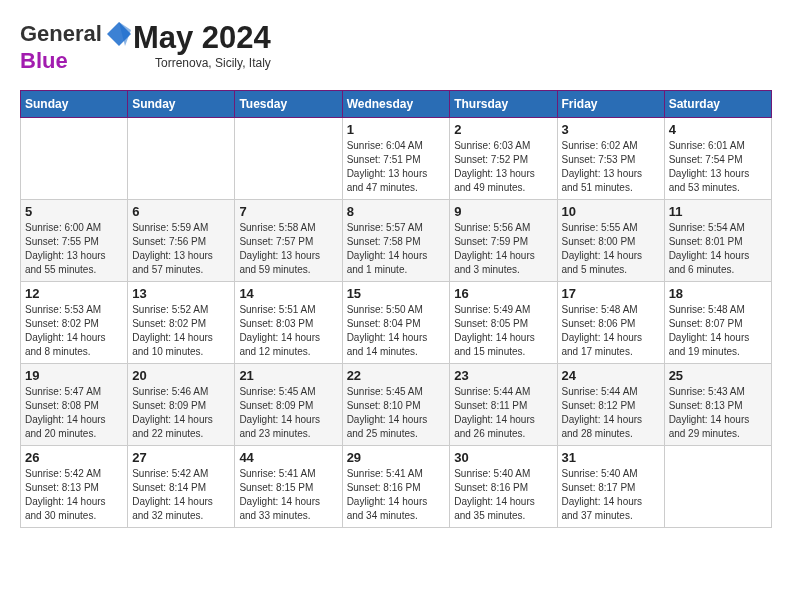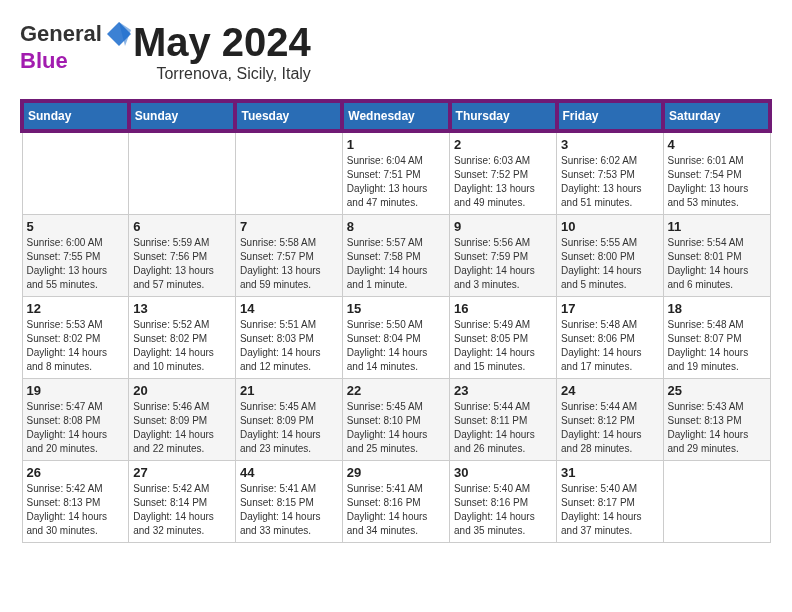--- a/index.html
+++ b/index.html
@@ -18,41 +18,41 @@
     }
     .logo {
       display: flex;
       align-items: center;
     }
     .logo-general { color: #333; }
     .title-block {
       text-align: right;
     }
     .month-title {
-      font-size: 40px;
+      font-size: 31px;
       font-weight: bold;
       color: #222;
     }
     .location {
-      font-size: 16px;
+      font-size: 12px;
       color: #333;
     }
     .calendar {
       width: 100%;
       border-collapse: collapse;
       font-size: 11px;
     }
     .calendar th {
       background: #2a6db5;
       color: #fff;
       padding: 6px 4px;
       text-align: left;
       font-size: 12px;
       font-weight: bold;
-      border: 4px solid #701a75;
+      border: 1px solid #701a75;
     }
     .calendar td {
       border: 1px solid #ccc;
       vertical-align: top;
       padding: 4px;
       width: 108px;
       min-height: 90px;
       background: #fff;
     }
     .calendar tr:nth-child(even) td {

